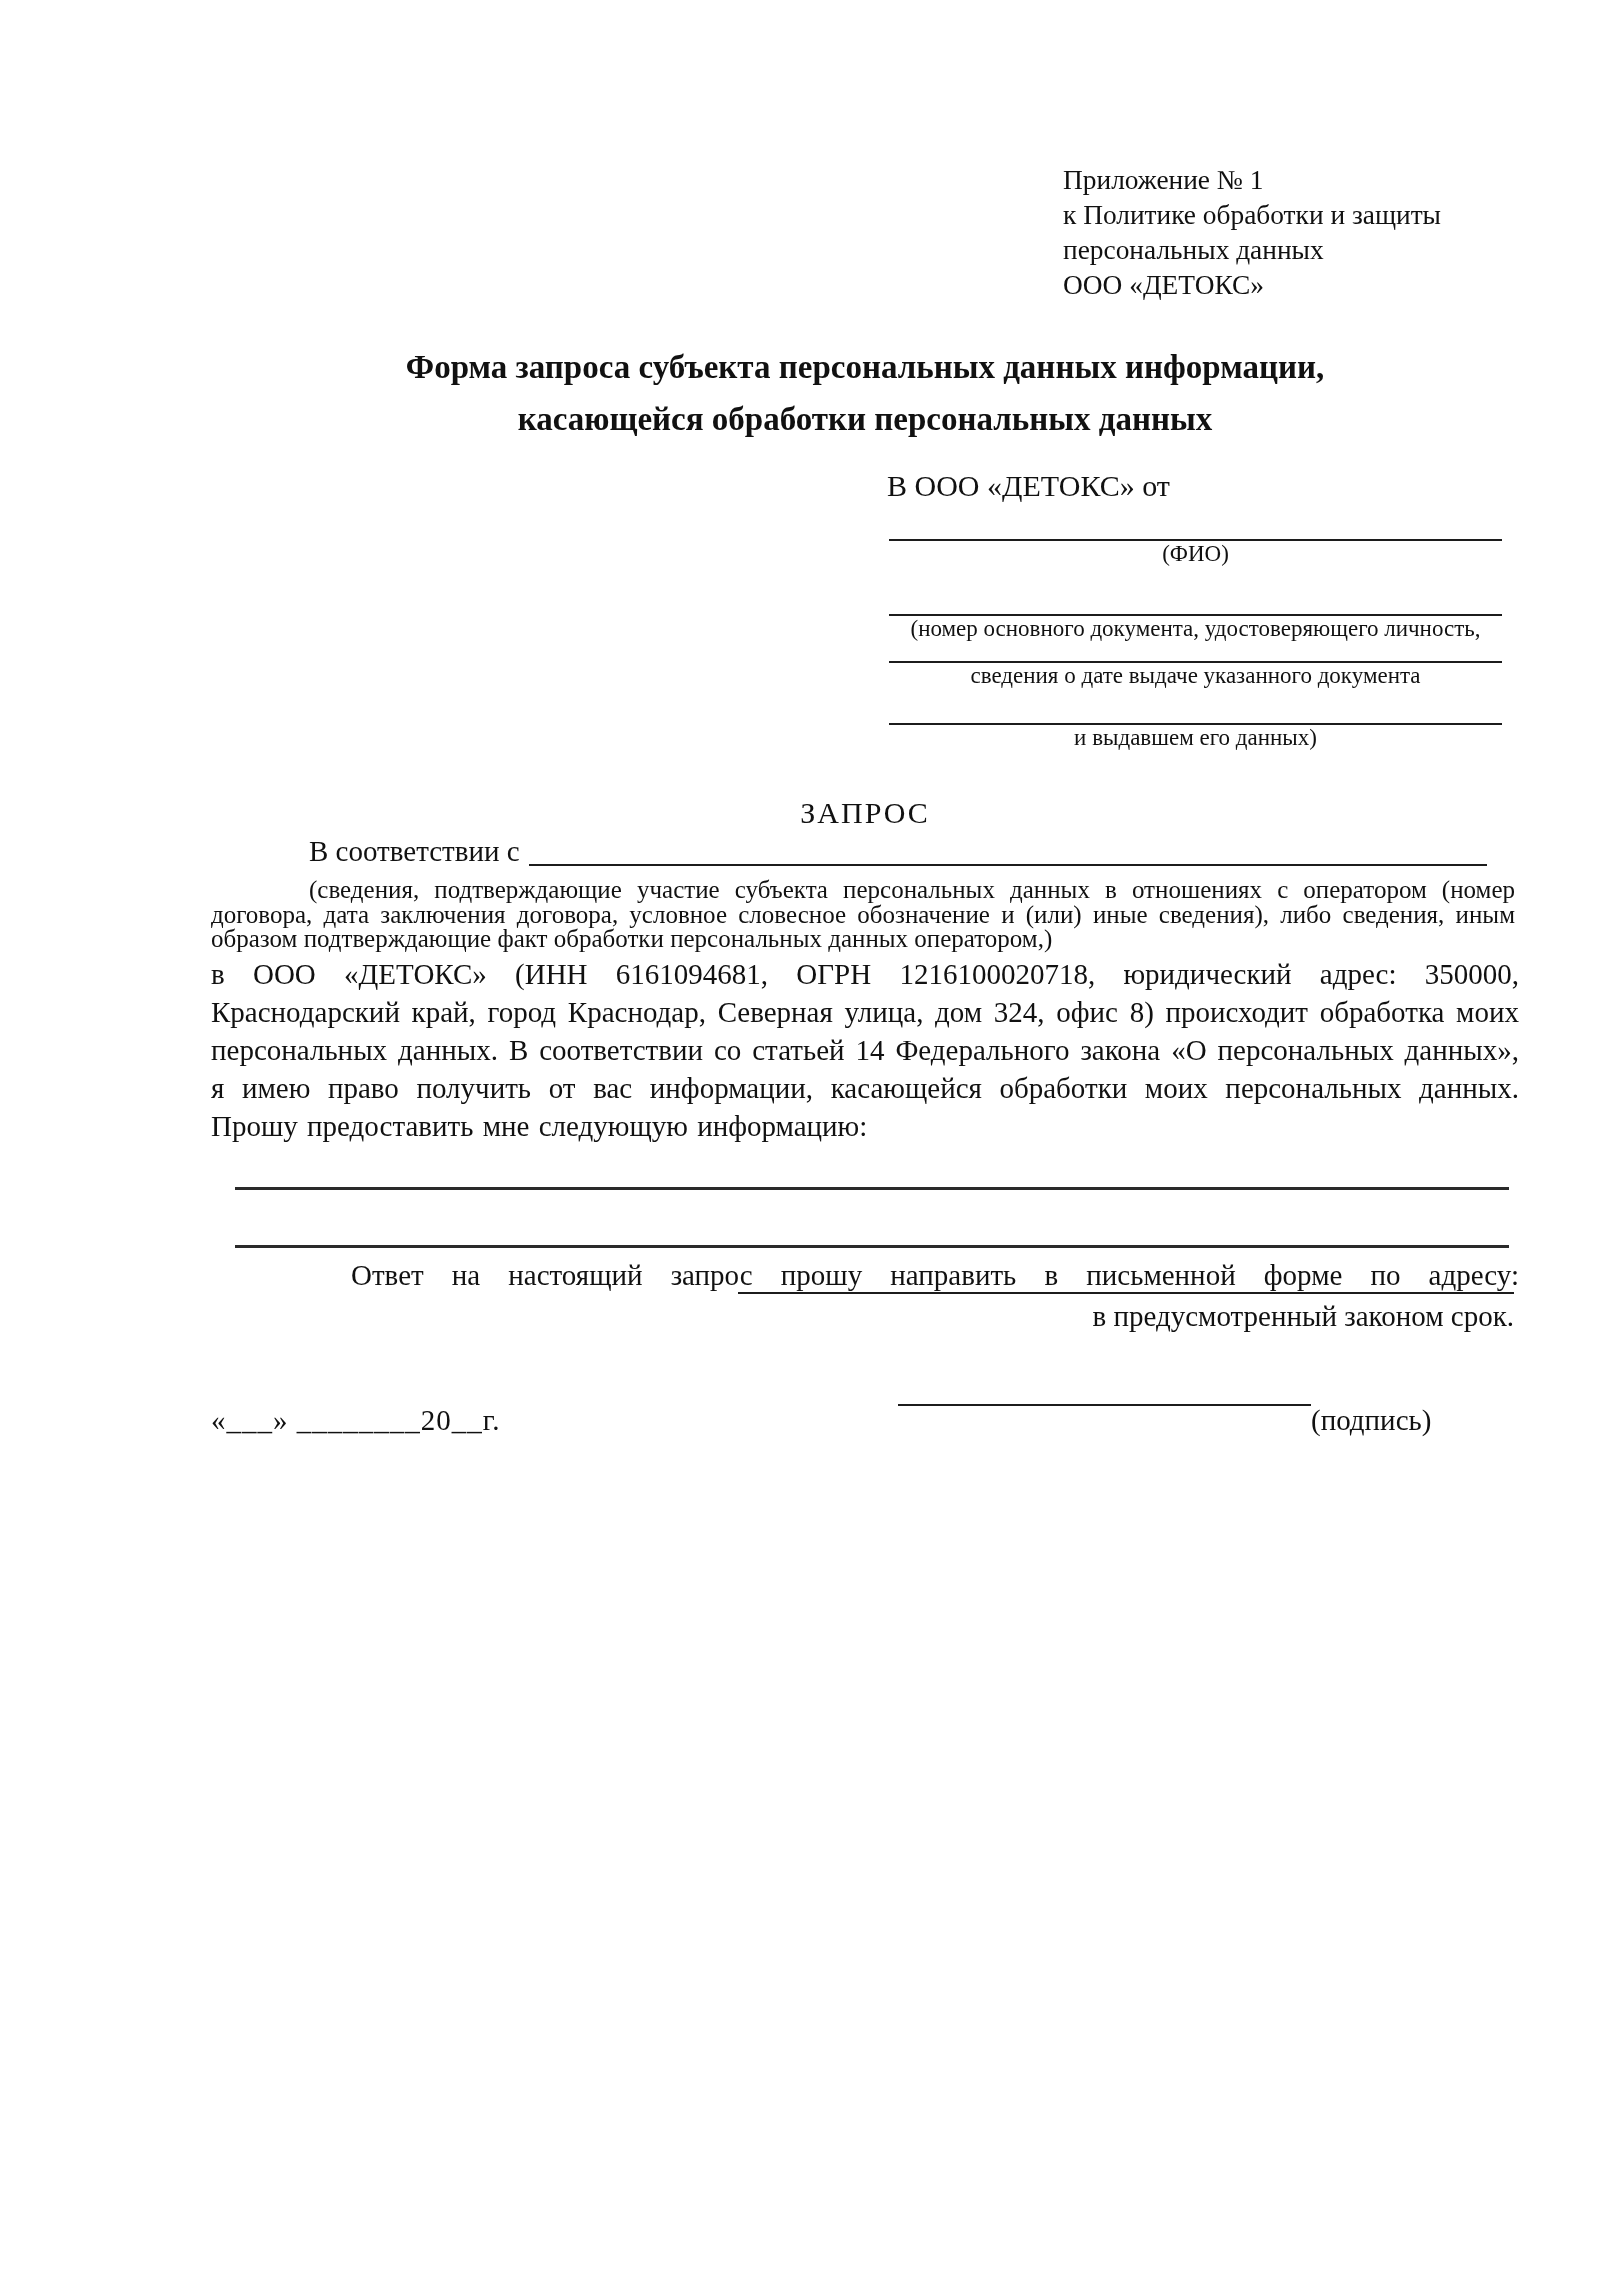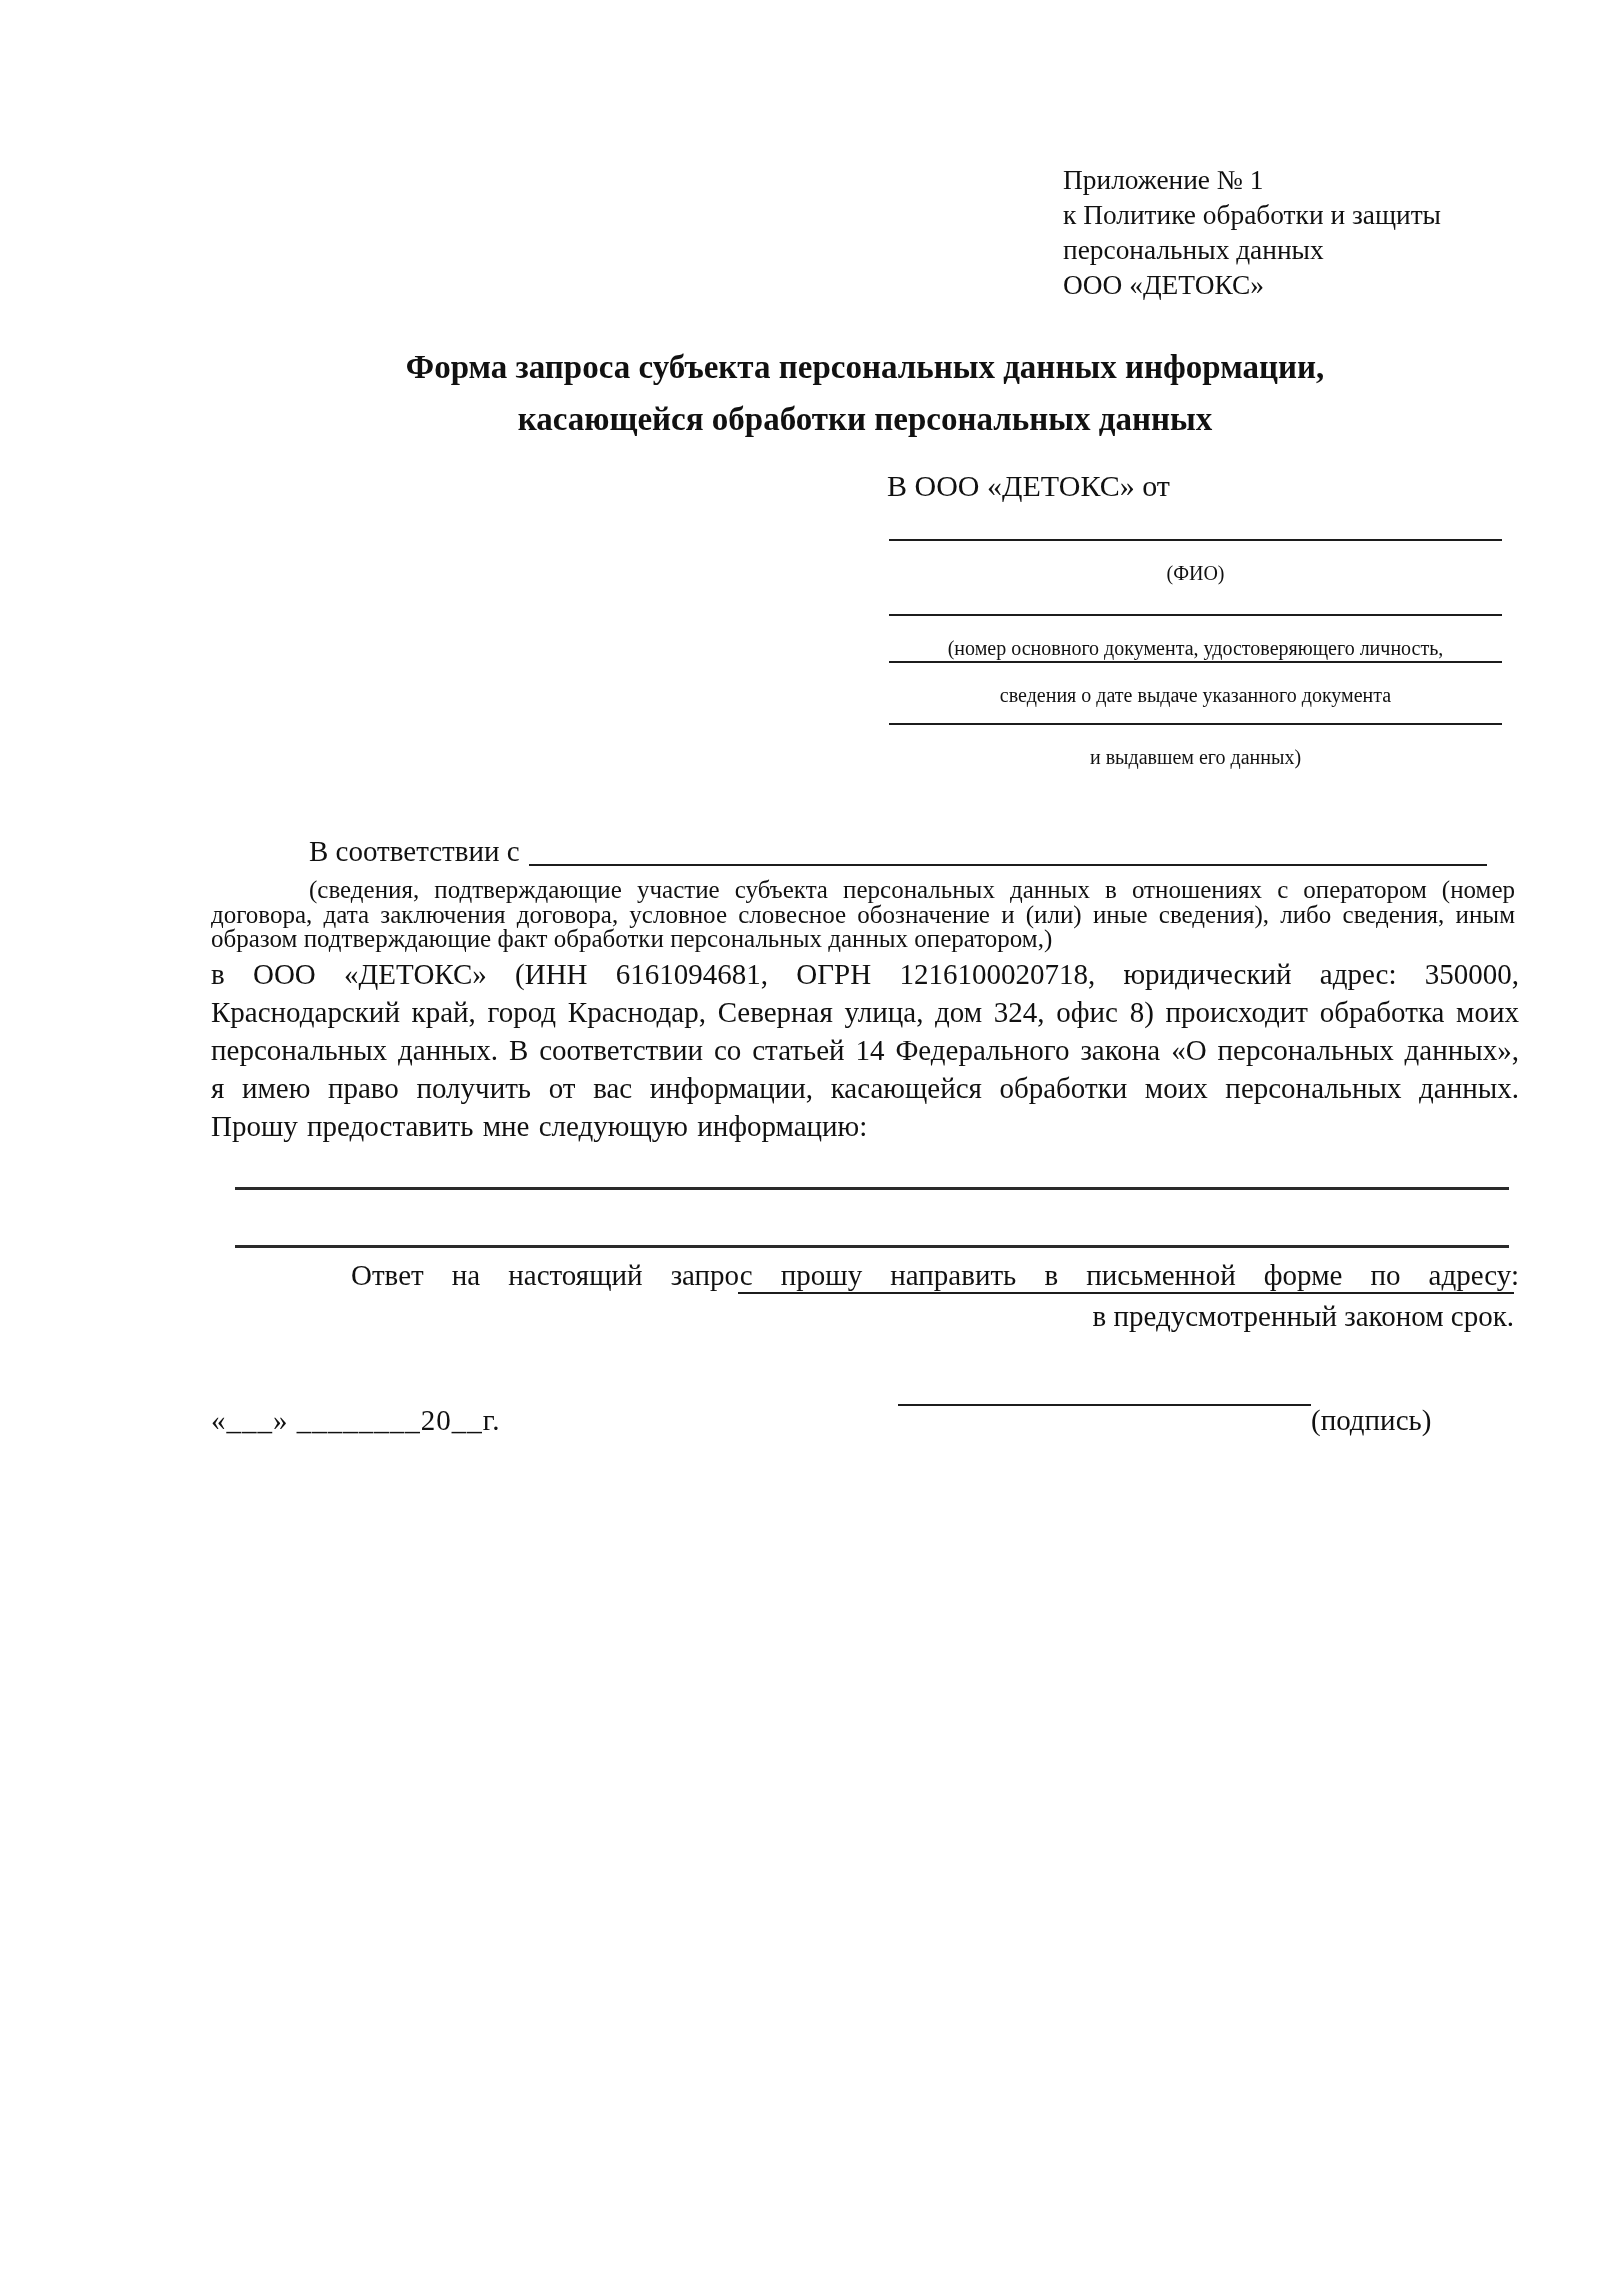--- a/index.html
+++ b/index.html
@@ -48,23 +48,23 @@
   .fill-group {
     position: absolute;
     left: 889px;
     width: 613px;
   }
   .fill-group .w-line {
     border-top: 2.9px solid #1c1c1c;
     height: 0;
   }
   .fill-group .caption {
-    margin-top: 20px;
+    margin-top: 0;
     text-align: center;
-    font-size: 20px;
+    font-size: 23px;
     line-height: 25.5px;
     white-space: nowrap;
   }
   .g-fio { top: 539px; }
   .g-docnum { top: 614px; }
   .g-issuedate { top: 661px; }
   .g-issueorg { top: 723px; }
 
   .request-heading {
     position: absolute;
@@ -207,20 +207,21 @@
   <div class="fill-group g-issuedate">
     <div class="w-line"></div>
     <div class="caption">сведения о дате выдаче указанного документа</div>
   </div>
 
   <div class="fill-group g-issueorg">
     <div class="w-line"></div>
     <div class="caption">и выдавшем его данных)</div>
   </div>
 
+  <div class="request-heading">ЗАПРОС</div>
 
   <div class="accordance-row">
     <span class="indent"></span>
     <span class="label">В соответствии с</span>
     <span class="fill"></span>
   </div>
 
   <div class="note-paragraph">(сведения, подтверждающие участие субъекта персональных данных в отношениях с оператором (номер договора, дата заключения договора, условное словесное обозначение и (или) иные сведения), либо сведения, иным образом подтверждающие факт обработки персональных данных оператором,)</div>
 
   <div class="body-paragraph">в ООО «ДЕТОКС» (ИНН 6161094681, ОГРН 1216100020718, юридический адрес: 350000, Краснодарский край, город Краснодар, Северная улица, дом 324, офис 8) происходит обработка моих персональных данных. В соответствии со статьей 14 Федерального закона «О персональных данных», я имею право получить от вас информации, касающейся обработки моих персональных данных. Прошу предоставить мне следующую информацию:</div>

